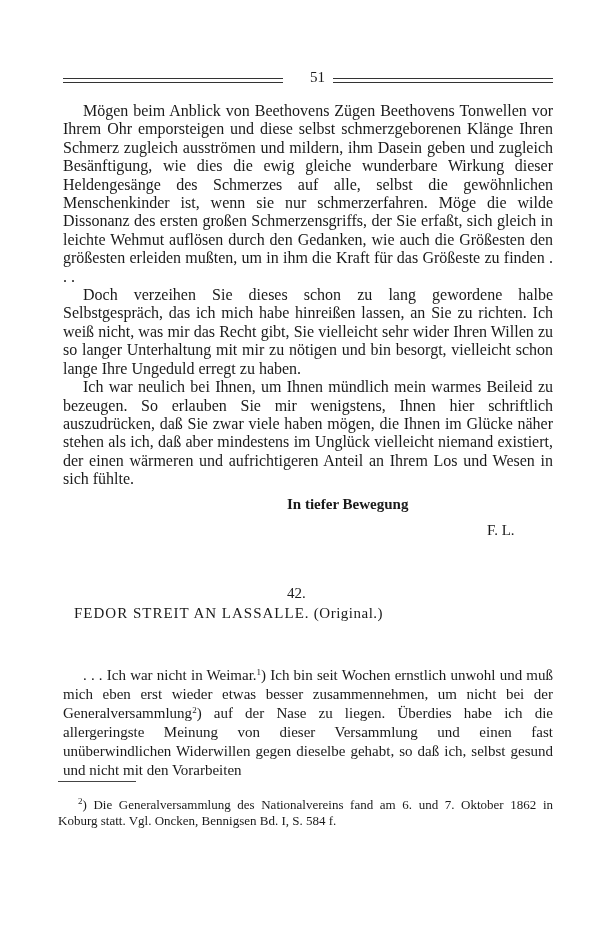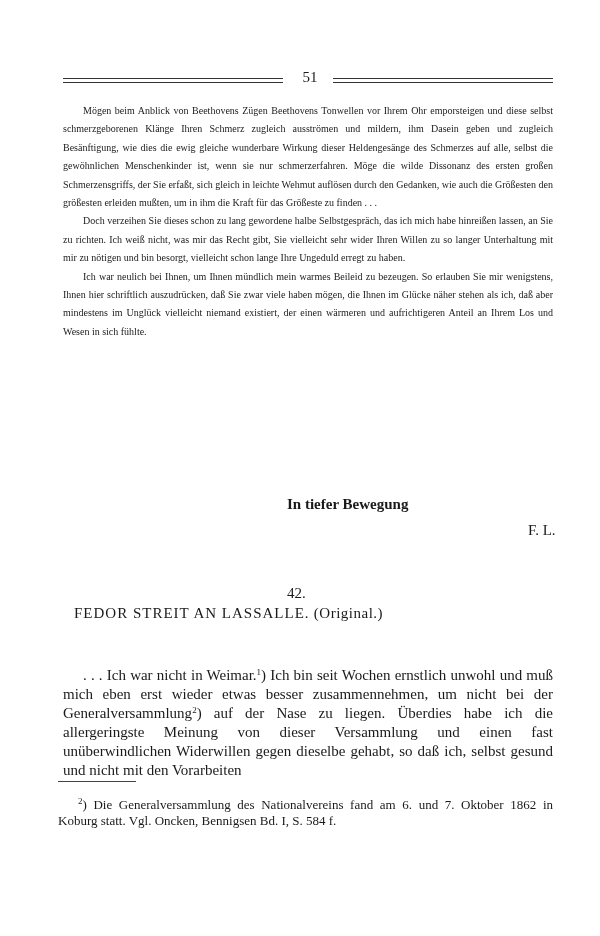--- a/index.html
+++ b/index.html
@@ -12,32 +12,32 @@
     .running-head {
       position: absolute; left: 63px; top: 72px; width: 490px; height: 16px;
     }
     .rule-left, .rule-right {
       position: absolute; top: 6px; height: 3px;
       border-top: 1px solid #333; border-bottom: 1px solid #333;
     }
     .rule-left { left: 0; width: 220px; }
     .rule-right { left: 270px; width: 220px; }
     .page-num {
-      position: absolute; left: 232px; top: -3px; width: 30px; text-align: center;
+      position: absolute; left: 232px; top: -3px; width: 30px; text-align: right;
       font-family: "Liberation Serif", serif; font-size: 15px;
     }
     .body {
       position: absolute; left: 63px; width: 490px;
-      font-family: "Liberation Serif", serif; font-size: 10px; line-height: 18.4px;
+      font-family: "Liberation Serif", serif; font-size: 16px; line-height: 18.4px;
       text-align: justify;
     }
     .main { top: 102px; }
     .p { margin: 0; text-indent: 20px; }
     .closing { position: absolute; left: 287px; top: 496px; font-family: "Liberation Serif", serif; font-size: 15px; font-weight: bold; }
-    .signature { position: absolute; left: 528px; top: 522px; font-family: "Liberation Serif", serif; font-size: 15px; }
+    .signature { position: absolute; left: 487px; top: 522px; font-family: "Liberation Serif", serif; font-size: 15px; }
     .letter-num { position: absolute; left: 287px; top: 585px; font-family: Liberation Serif, serif; font-size: 15px; }
     .letter-title {
       position: absolute; left: 74px; top: 605px;
       font-family: "Liberation Serif", serif; font-size: 15px; letter-spacing: 0.5px;
     }
     .letter-title .caps { font-variant: normal; letter-spacing: 1px; }
     .dateline { position: absolute; left: 370px; top: 639px; font-family: "Liberation Serif", serif; font-size: 14px; }
     .letter-body { top: 660px; font-size: 15px; line-height: 19px; margin-top: 6px; }
     .fn-rule { position: absolute; left: 58px; top: 781px; width: 78px; border-top: 1px solid #444; }
     .footnotes {

